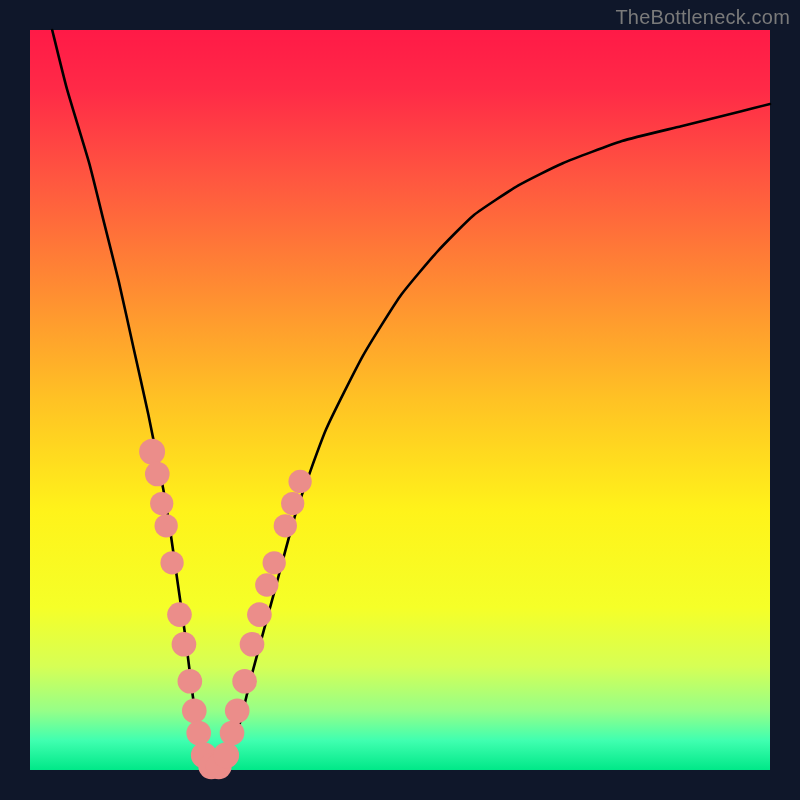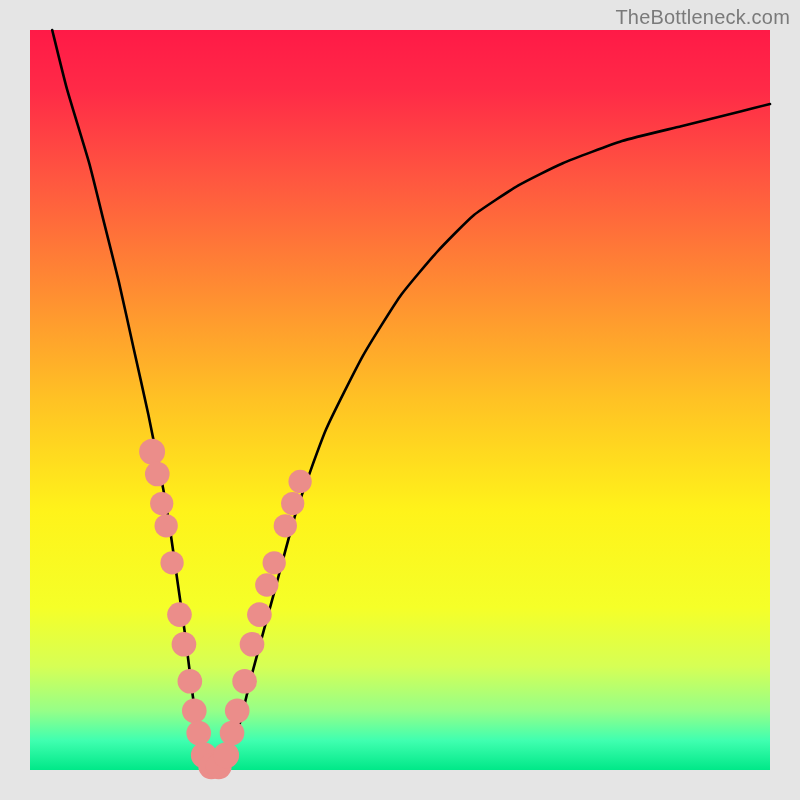--- a/index.html
+++ b/index.html
@@ -10,21 +10,21 @@
     overflow: hidden;
     background: #000;
     font-family: Arial, Helvetica, sans-serif;
   }
   .frame {
     position: absolute;
     top: 0;
     left: 0;
     width: 800px;
     height: 800px;
-    background: #e5e5e5;
+    background: #0f172a;
   }
   .plot-area {
     position: absolute;
     top: 30px;
     left: 30px;
     width: 740px;
     height: 740px;
   }
   .gradient-bg {
     position: absolute;

